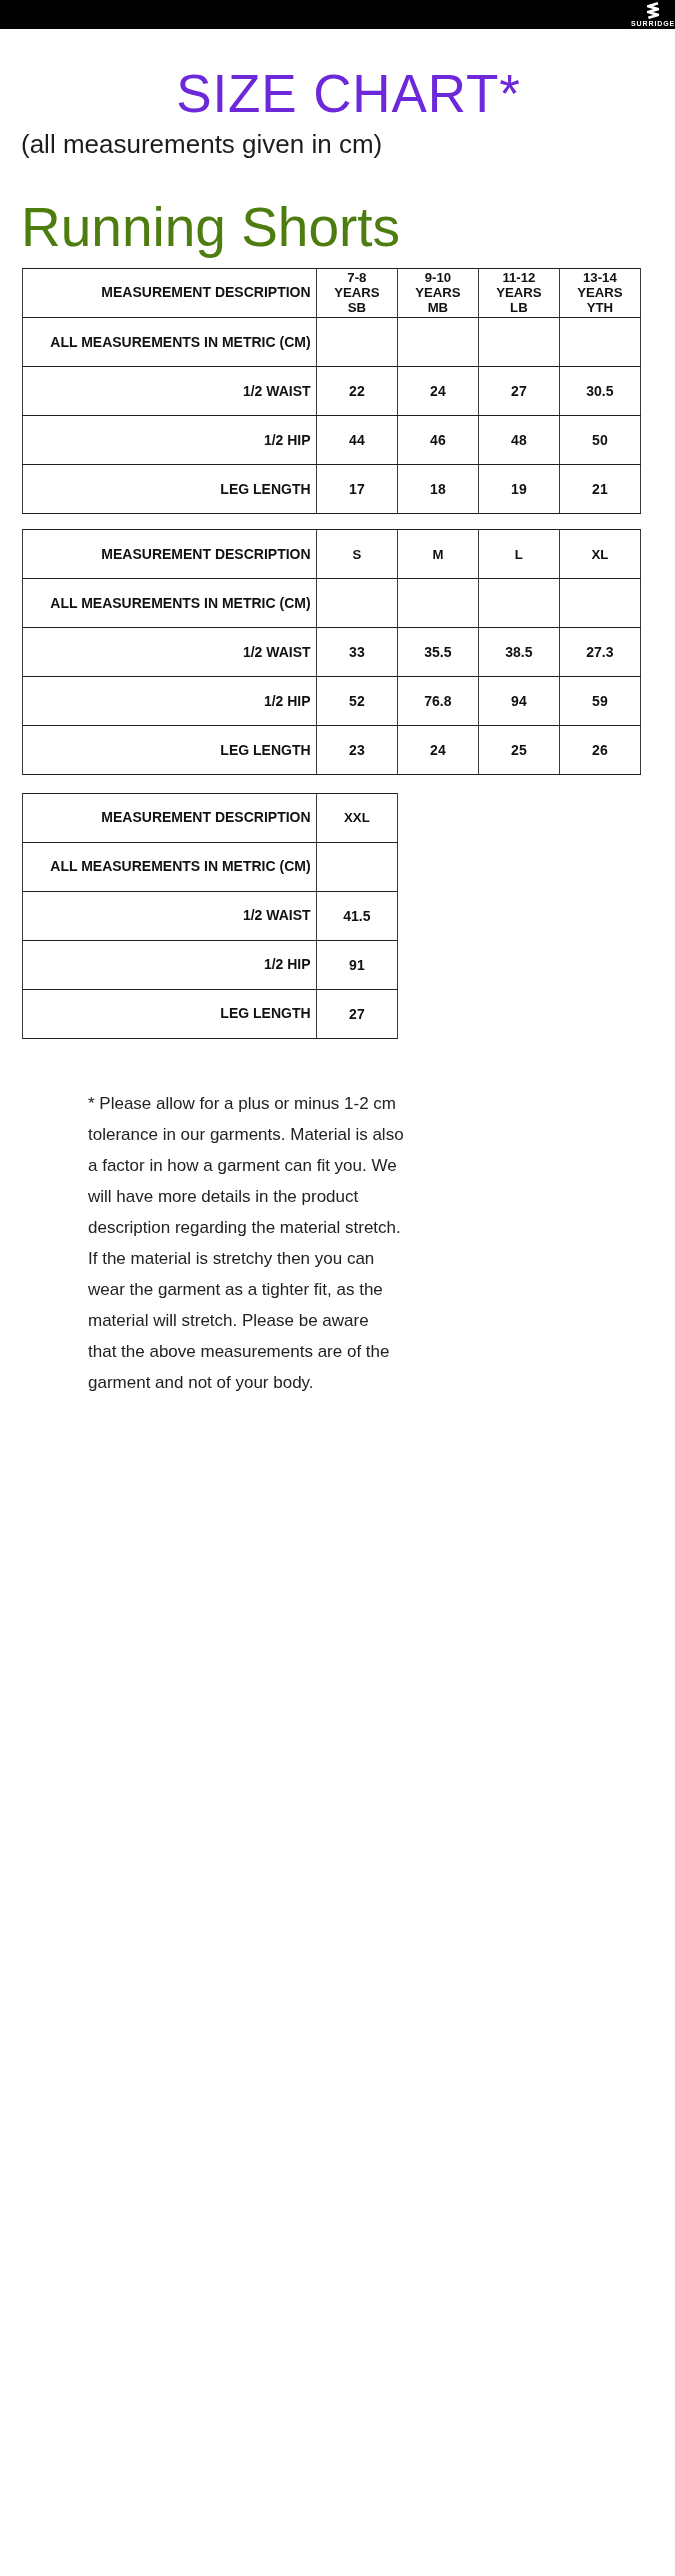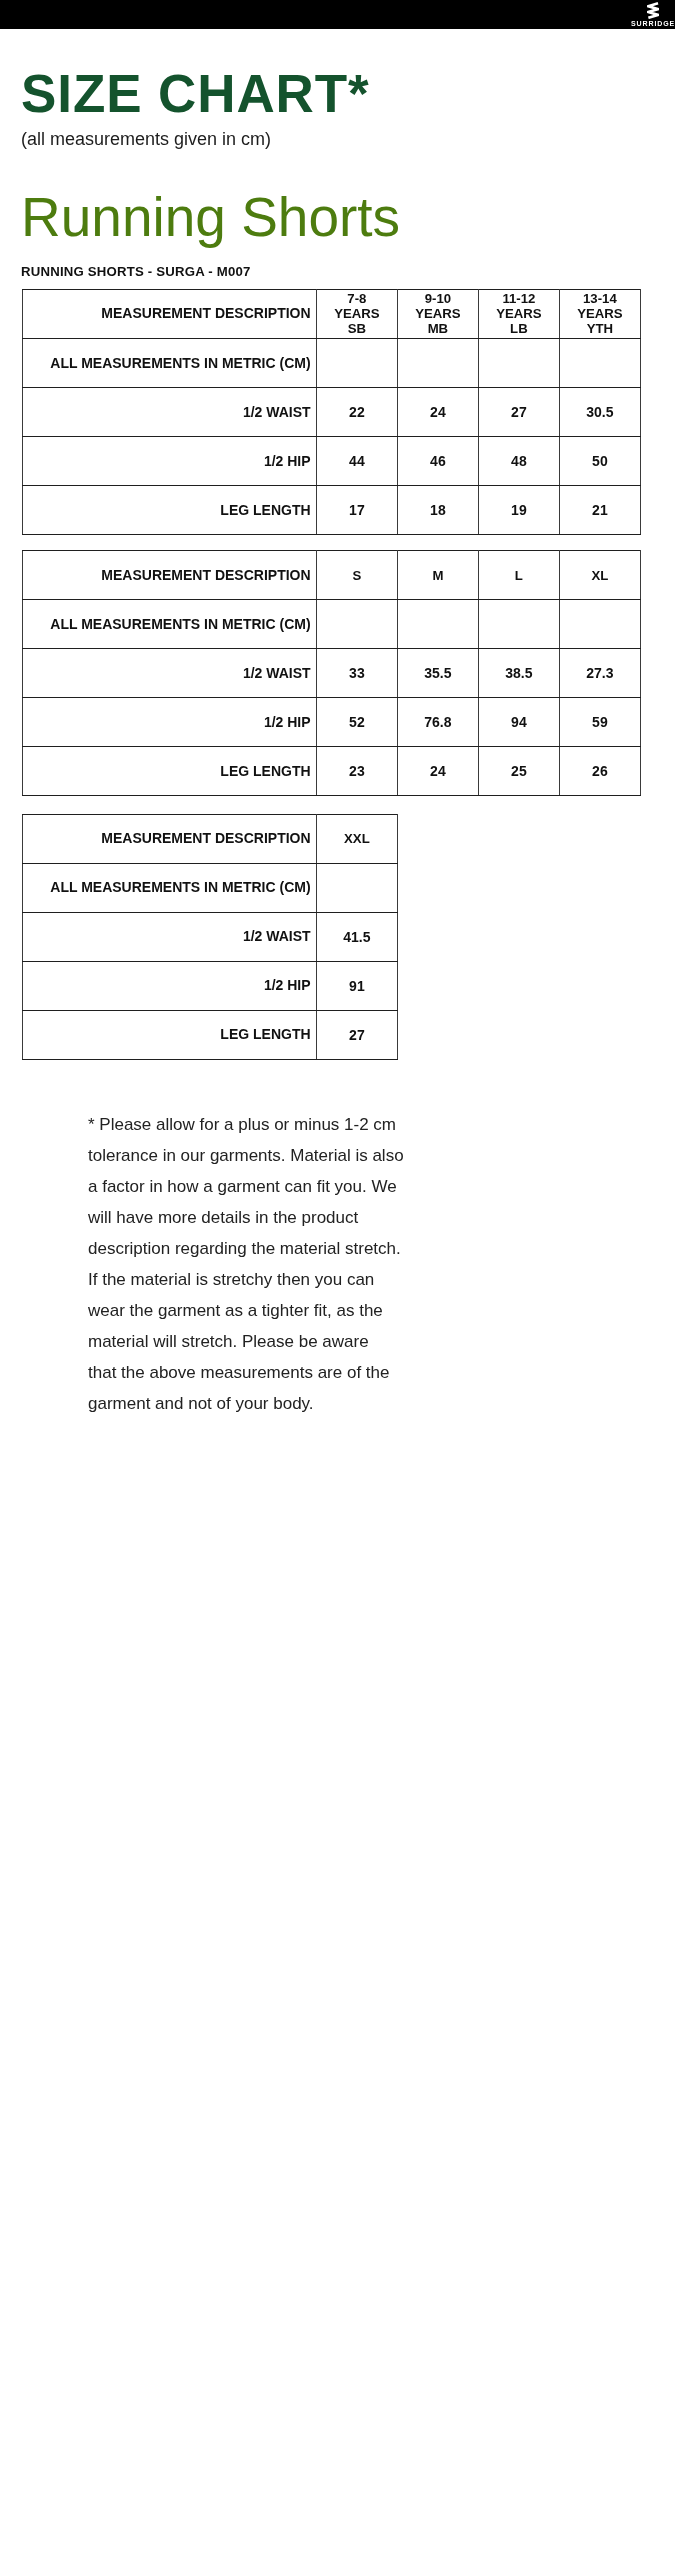--- a/index.html
+++ b/index.html
@@ -35,28 +35,29 @@
     letter-spacing: 0.9px;
     line-height: 7px;
     white-space: nowrap;
   }
 
   main { padding-left: 21px; }
 
   h1.page-title {
     margin-top: 36px;
     font-size: 53px;
-    font-weight: 700;
+    font-weight: 400;
     letter-spacing: 0.9px;
     line-height: 1.1;
-    color: #14532d;
+    color: #6d28d9;
+    text-align: center;
   }
   p.subtitle {
     margin-top: 6.2px;
-    font-size: 18px;
+    font-size: 26px;
     font-weight: 300;
     color: #1d1d1d;
   }
   h2.product-title {
     margin-top: 37px;
     font-size: 55px;
     font-weight: 400;
     line-height: 1.1;
     color: #4d7c0f;
   }
@@ -132,21 +133,20 @@
     <span class="brand-name">SURRIDGE</span>
   </div>
 </header>
 
 <main>
 
   <h1 class="page-title">SIZE CHART*</h1>
   <p class="subtitle">(all measurements given in cm)</p>
 
   <h2 class="product-title">Running Shorts</h2>
-  <div class="product-code">RUNNING SHORTS - SURGA - M007</div>
 
   <table class="size-table t-first">
     <colgroup>
         <col class="c-desc">
         <col class="c-val">
         <col class="c-val">
         <col class="c-val">
         <col class="c-val">
       </colgroup>
     <tbody>

